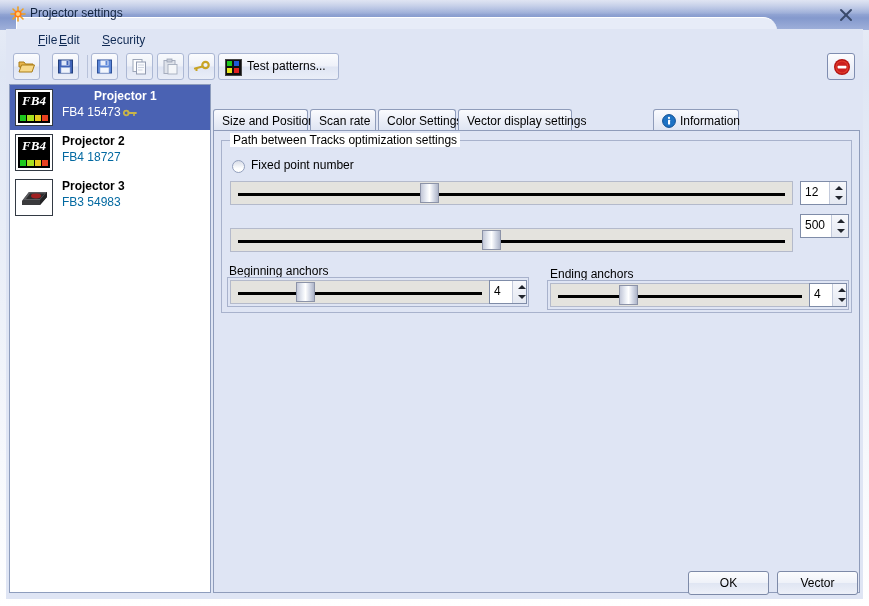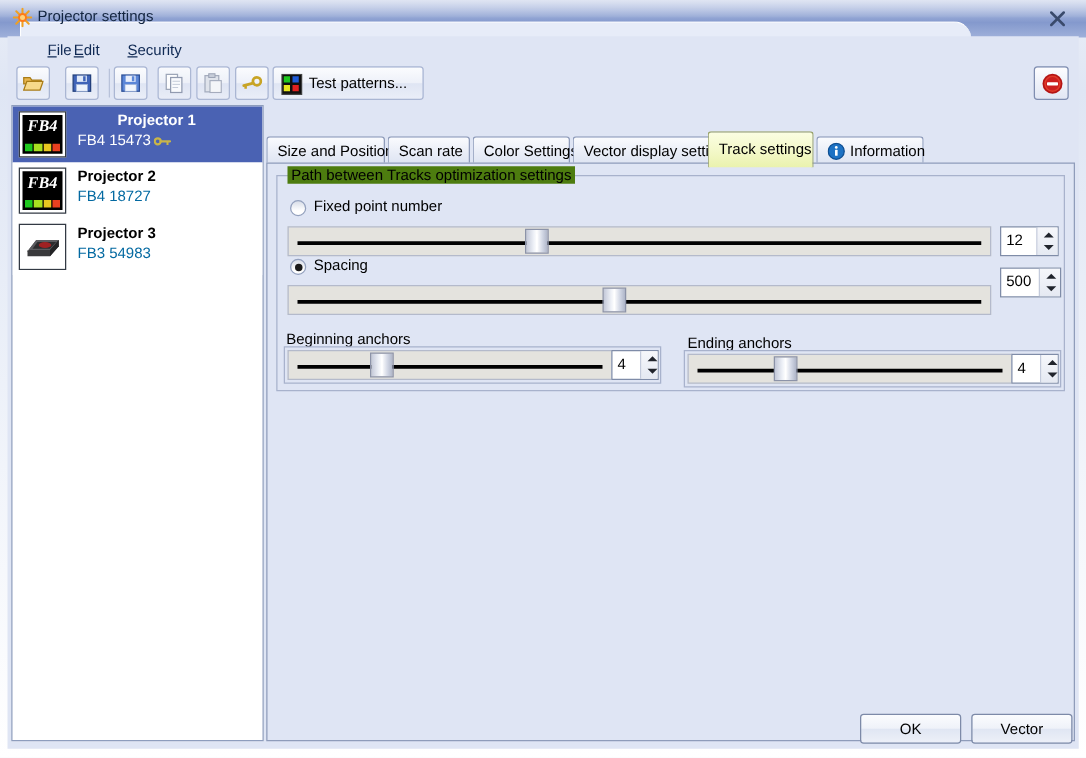--- a/index.html
+++ b/index.html
@@ -217,21 +217,21 @@
 
   
   .groupbox {
     position: absolute; left: 7px; top: 9px;
     width: 631px; height: 173px;
     border: 1px solid #a8b2cc;
     box-sizing: border-box;
   }
   .groupbox > .gb-title {
     position: absolute; left: 8px; top: -8px;
-    background: #4d7c0f;
+    background: #ffffff;
     padding: 0 3px;
     font-size: 12px; color: #000;
     white-space: nowrap;
   }
 
   .radio-row { position: absolute; }
   .radio {
     position: absolute; left: 0; top: 0;
     width: 13px; height: 13px; border-radius: 50%;
     background: linear-gradient(to bottom, #d8dde8, #ffffff 70%);
@@ -532,21 +532,20 @@
       </div>
     </div>
 
     <div class="tabarea">
 
       <div class="tabstrip">
         <div class="tab" style="left:0px; width:95px">Size and Position</div>
         <div class="tab" style="left:97px; width:66px">Scan rate</div>
         <div class="tab" style="left:165px; width:78px">Color Settings</div>
         <div class="tab" style="left:245px; width:114px">Vector display settings</div>
-        <div class="tab active" style="left:353px; width:85px">Track settings</div>
         <div class="tab" style="left:440px; width:86px">
           <span class="info-ico">
             <svg width="14" height="14" viewBox="0 0 14 14">
               <circle cx="7" cy="7" r="6.4" fill="#1d72c4" stroke="#0f4f92" stroke-width="1"></circle>
               <circle cx="7" cy="3.9" r="1.1" fill="#ffffff"></circle>
               <rect x="6" y="5.8" width="2.1" height="4.8" rx="0.5" fill="#ffffff"></rect>
             </svg>
           </span><span>Information</span>
         </div>
       </div>
@@ -566,24 +565,20 @@
             <div class="thumb" style="left:189px"></div>
           </div>
           <div class="spin" style="left:578px; top:40px; width:47px">
             <div class="val">12</div>
             <div class="btns">
               <div class="up"></div>
               <div class="dn"></div>
             </div>
           </div>
 
-          <div class="radio-row" style="left:10px; top:66px; width:200px; height:16px">
-            <div class="radio checked"></div>
-            <div class="radio-label">Spacing</div>
-          </div>
 
           <div class="slider" style="left:8px; top:87px; width:563px">
             <div class="track"></div>
             <div class="thumb" style="left:251px"></div>
           </div>
           <div class="spin" style="left:578px; top:73px; width:49px">
             <div class="val">500</div>
             <div class="btns">
               <div class="up"></div>
               <div class="dn"></div>

